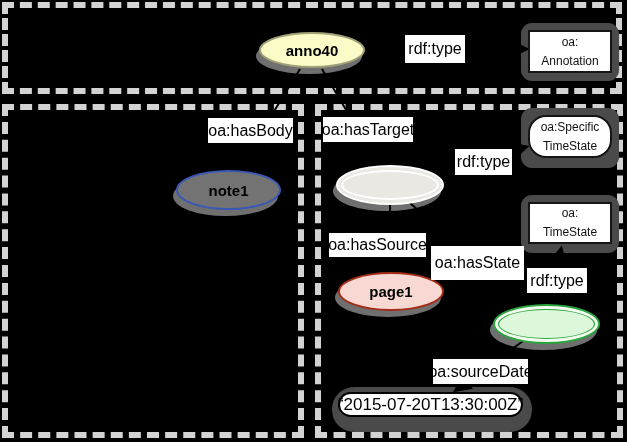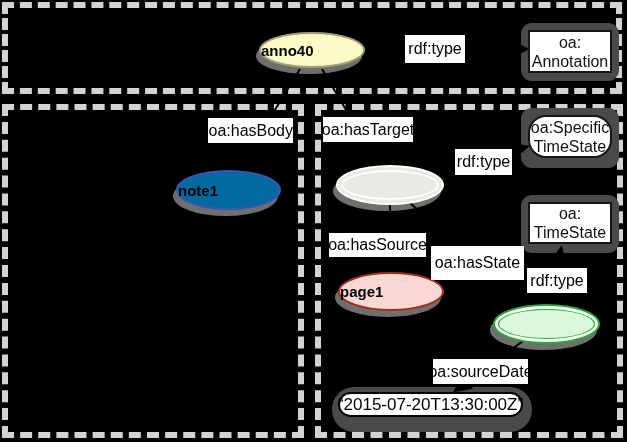--- a/index.html
+++ b/index.html
@@ -7,26 +7,26 @@
          font-family:"Liberation Sans", sans-serif;}
   
   .region{position:absolute;border:6px dashed #d3d3d3;z-index:1;box-sizing:border-box;}
   
   .eshadow{position:absolute;border-radius:50%;background:#6f6f6f;z-index:2;}
   .glow{position:absolute;background:#4a4a4a;border-radius:11px;z-index:2;}
   .glow.pill{border-radius:22px;}
   
   svg.edges{position:absolute;left:0;top:0;z-index:3;}
   
-  .ellipse{position:absolute;border-radius:50%;display:flex;align-items:center;justify-content:flex-start;
+  .ellipse{position:absolute;border-radius:50%;display:flex;align-items:center;justify-content:center;
            font-weight:bold;font-size:15px;color:#000;z-index:4;box-sizing:border-box;}
   .ring{position:absolute;inset:3px;border-radius:50%;pointer-events:none;}
   .elabel{position:absolute;background:#fff;color:#000;font-size:16px;display:flex;align-items:center;
           justify-content:center;z-index:4;box-sizing:border-box;white-space:nowrap;}
-  .clsbox{position:absolute;background:#fff;border:2px solid #161616;color:#111;font-size:16px;
+  .clsbox{position:absolute;background:#fff;border:2px solid #161616;color:#111;font-size:12px;
           line-height:19px;text-align:center;display:flex;flex-direction:column;align-items:center;
           justify-content:center;z-index:4;box-sizing:border-box;}
   .litpill{position:absolute;background:#fff;border:2px solid #000;border-radius:14px;color:#000;
            font-size:17px;display:flex;align-items:center;justify-content:center;z-index:4;
            box-sizing:border-box;white-space:nowrap;}
 </style>
 </head>
 <body>
 
 <div class="stage">
@@ -59,40 +59,40 @@
     <line x1="390" y1="205" x2="391" y2="270" stroke="#000" stroke-width="2" marker-end="url(#arrow)"></line>
     <line x1="410" y1="203" x2="526" y2="306" stroke="#000" stroke-width="2" marker-end="url(#arrow)"></line>
     <line x1="550" y1="305" x2="561" y2="249" stroke="#000" stroke-width="2" marker-end="url(#arrow)"></line>
     <line x1="523" y1="341" x2="456" y2="390" stroke="#000" stroke-width="2" marker-end="url(#arrow)"></line>
   </svg>
 
   <div class="ellipse" style="left:259px;top:32px;width:106px;height:36px;background:#fbfbc8;border:2px solid #a0a078;">
     <span>anno40</span>
   </div>
 
-  <div class="ellipse" style="left:176px;top:170px;width:105px;height:40px;background:#0369a1;border:2px solid #3a57b5;">
+  <div class="ellipse" style="left:176px;top:170px;width:105px;height:40px;background:#737373;border:2px solid #3a57b5;">
     <span>note1</span>
   </div>
 
   <div class="ellipse" style="left:336px;top:165px;width:108px;height:40px;background:#e9e8e3;border:2px solid #ffffff;">
     <span class="ring" style="border:2px solid #ffffff;"></span>
   </div>
 
   <div class="ellipse" style="left:338px;top:272px;width:106px;height:39px;background:#f8d8d3;border:2.5px solid #a32d17;">
     <span>page1</span>
   </div>
 
   <div class="ellipse" style="left:493px;top:304px;width:107px;height:40px;background:#f2fbee;border:2px solid #28a53c;">
     <span class="ring" style="border:1.5px solid #28a53c;background:#dcf7da;"></span>
   </div>
 
   <div class="elabel" style="left:405px;top:35px;width:60px;height:28px;">
     <span>rdf:type</span>
   </div>
-  <div class="elabel" style="left:208px;top:118px;width:85px;height:25px;justify-content:flex-end;">
+  <div class="elabel" style="left:208px;top:118px;width:85px;height:25px;">
     <span>oa:hasBody</span>
   </div>
   <div class="elabel" style="left:323px;top:117px;width:90px;height:25px;">
     <span>oa:hasTarget</span>
   </div>
   <div class="elabel" style="left:455px;top:149px;width:57px;height:26px;">
     <span>rdf:type</span>
   </div>
   <div class="elabel" style="left:329px;top:233px;width:97px;height:24px;">
     <span>oa:hasSource</span>

